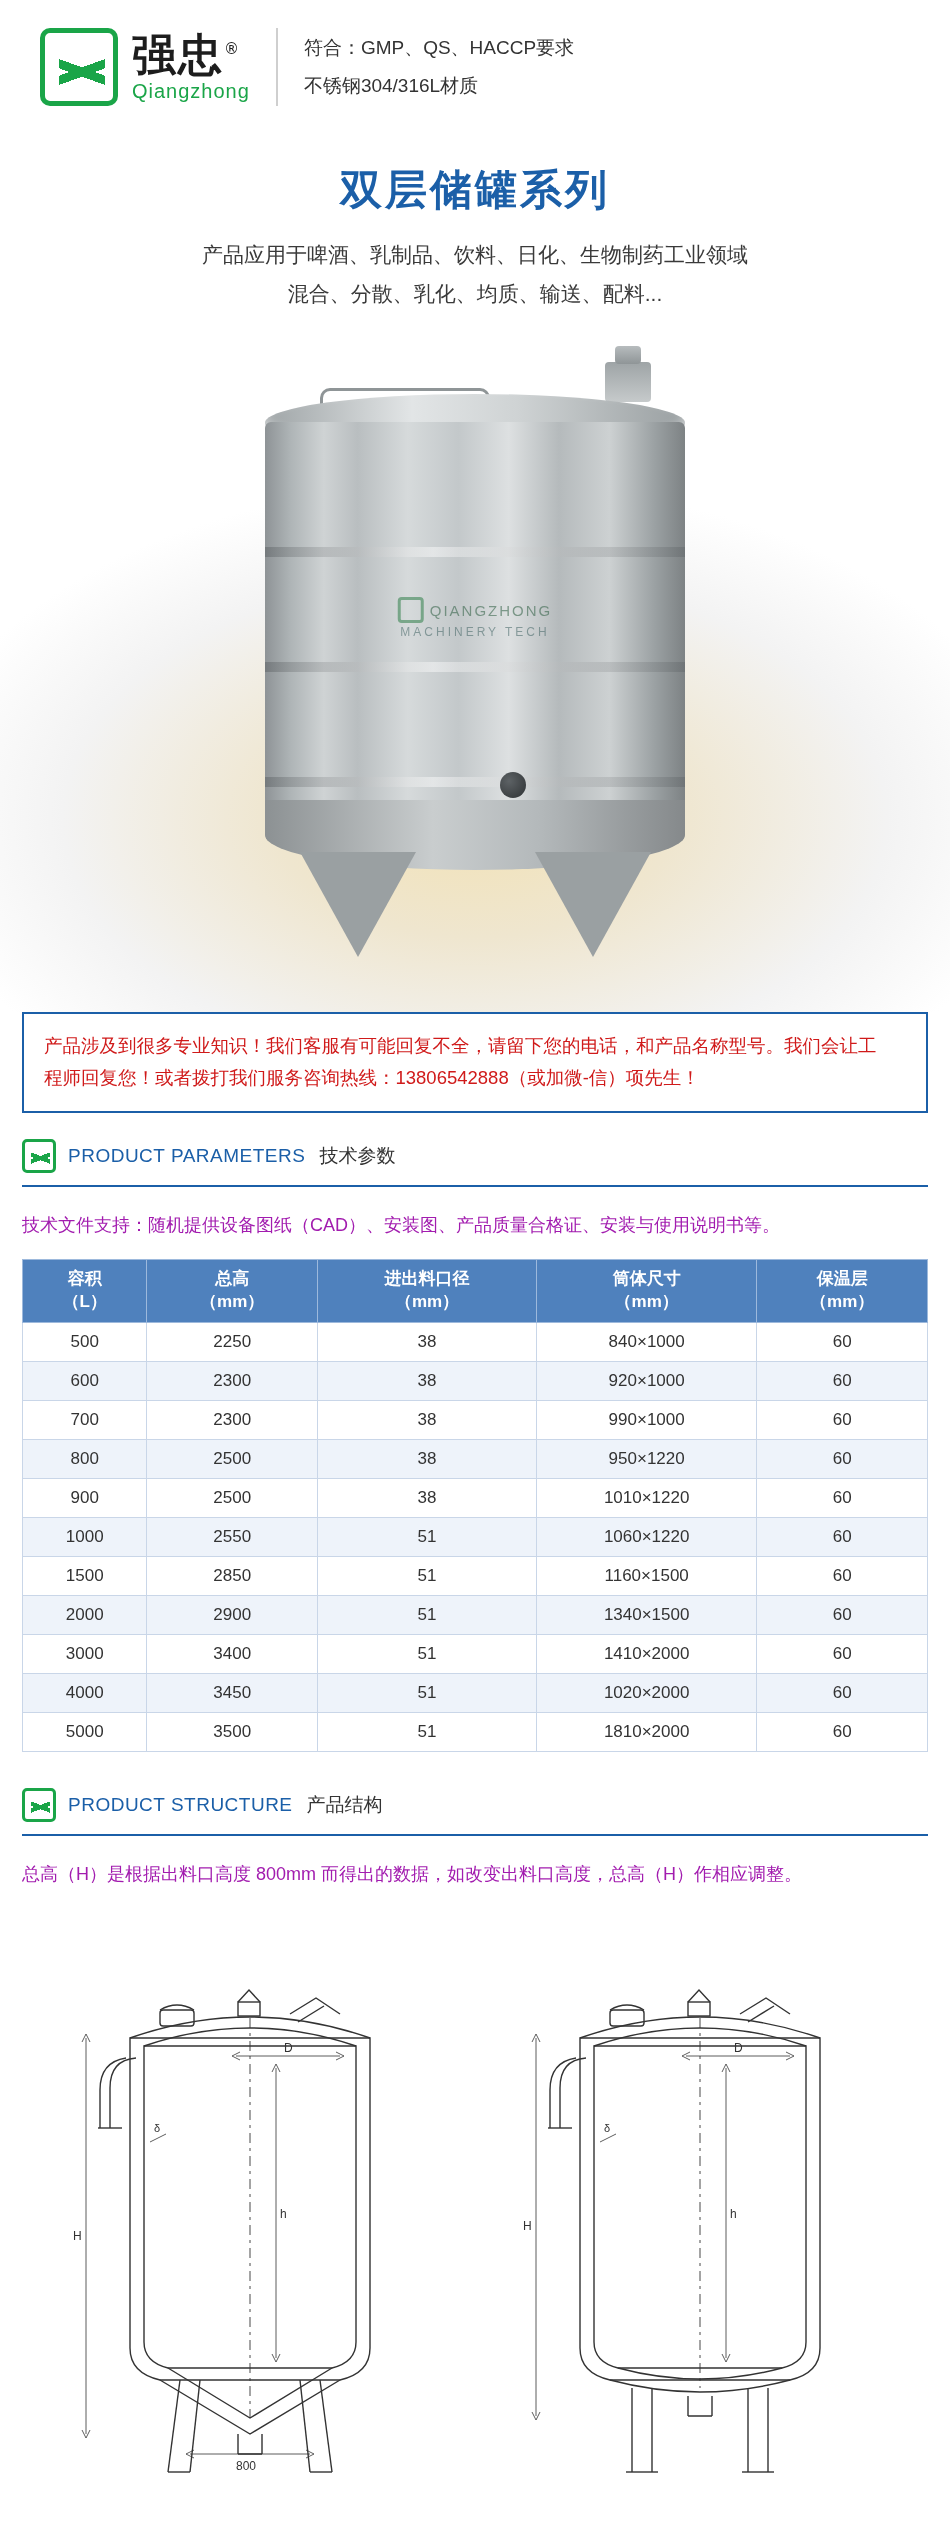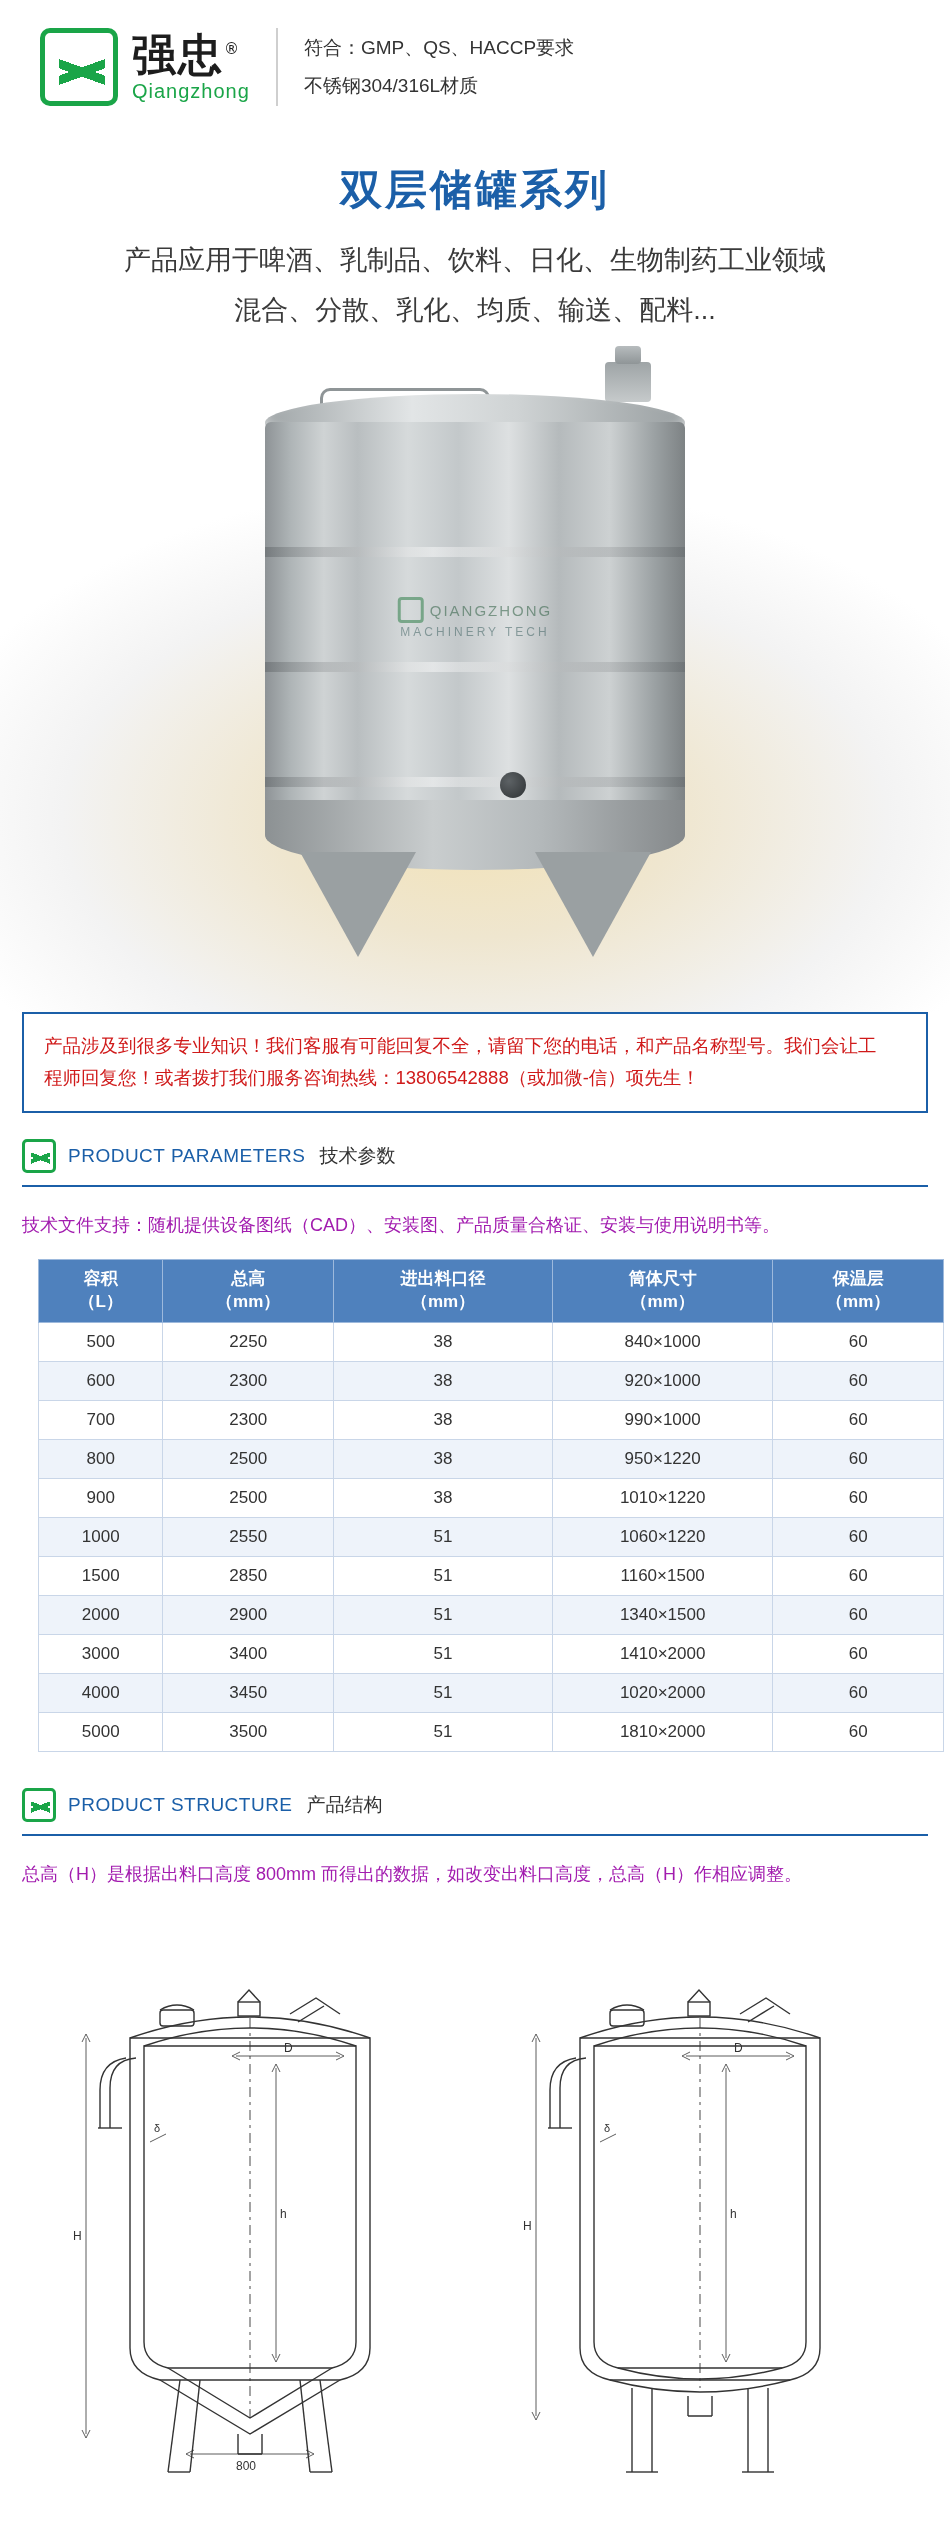--- a/index.html
+++ b/index.html
@@ -63,21 +63,21 @@
     text-align:center;
     font-size:42px;
     font-weight:bold;
     color:#1b5fa8;
     letter-spacing:3px;
     padding-top:30px;
     font-family:"DejaVu Sans","Liberation Sans",sans-serif;
   }
   .hero-sub {
     text-align:center;
-    font-size:27px;
+    font-size:21px;
     color:#3a3a3a;
     margin-top:18px;
     line-height:1.85;
   }
   
   .tank-wrap {
     position:absolute;
     left:50%; transform:translateX(-50%);
     top:200px;
     width:530px; height:640px;
@@ -198,21 +198,20 @@
     margin-bottom:18px;
   }
 
   
   .tbl-wrap { padding:0 22px; }
   table.params {
     width:100%;
     border-collapse:collapse;
     font-size:17px;
     text-align:center;
-    margin-left:16px;
   }
   table.params th {
     background:#4f81bd;
     color:#fff;
     font-weight:bold;
     border:1px solid #9db9dc;
     padding:8px 4px;
     line-height:1.35;
     font-size:17px;
   }

